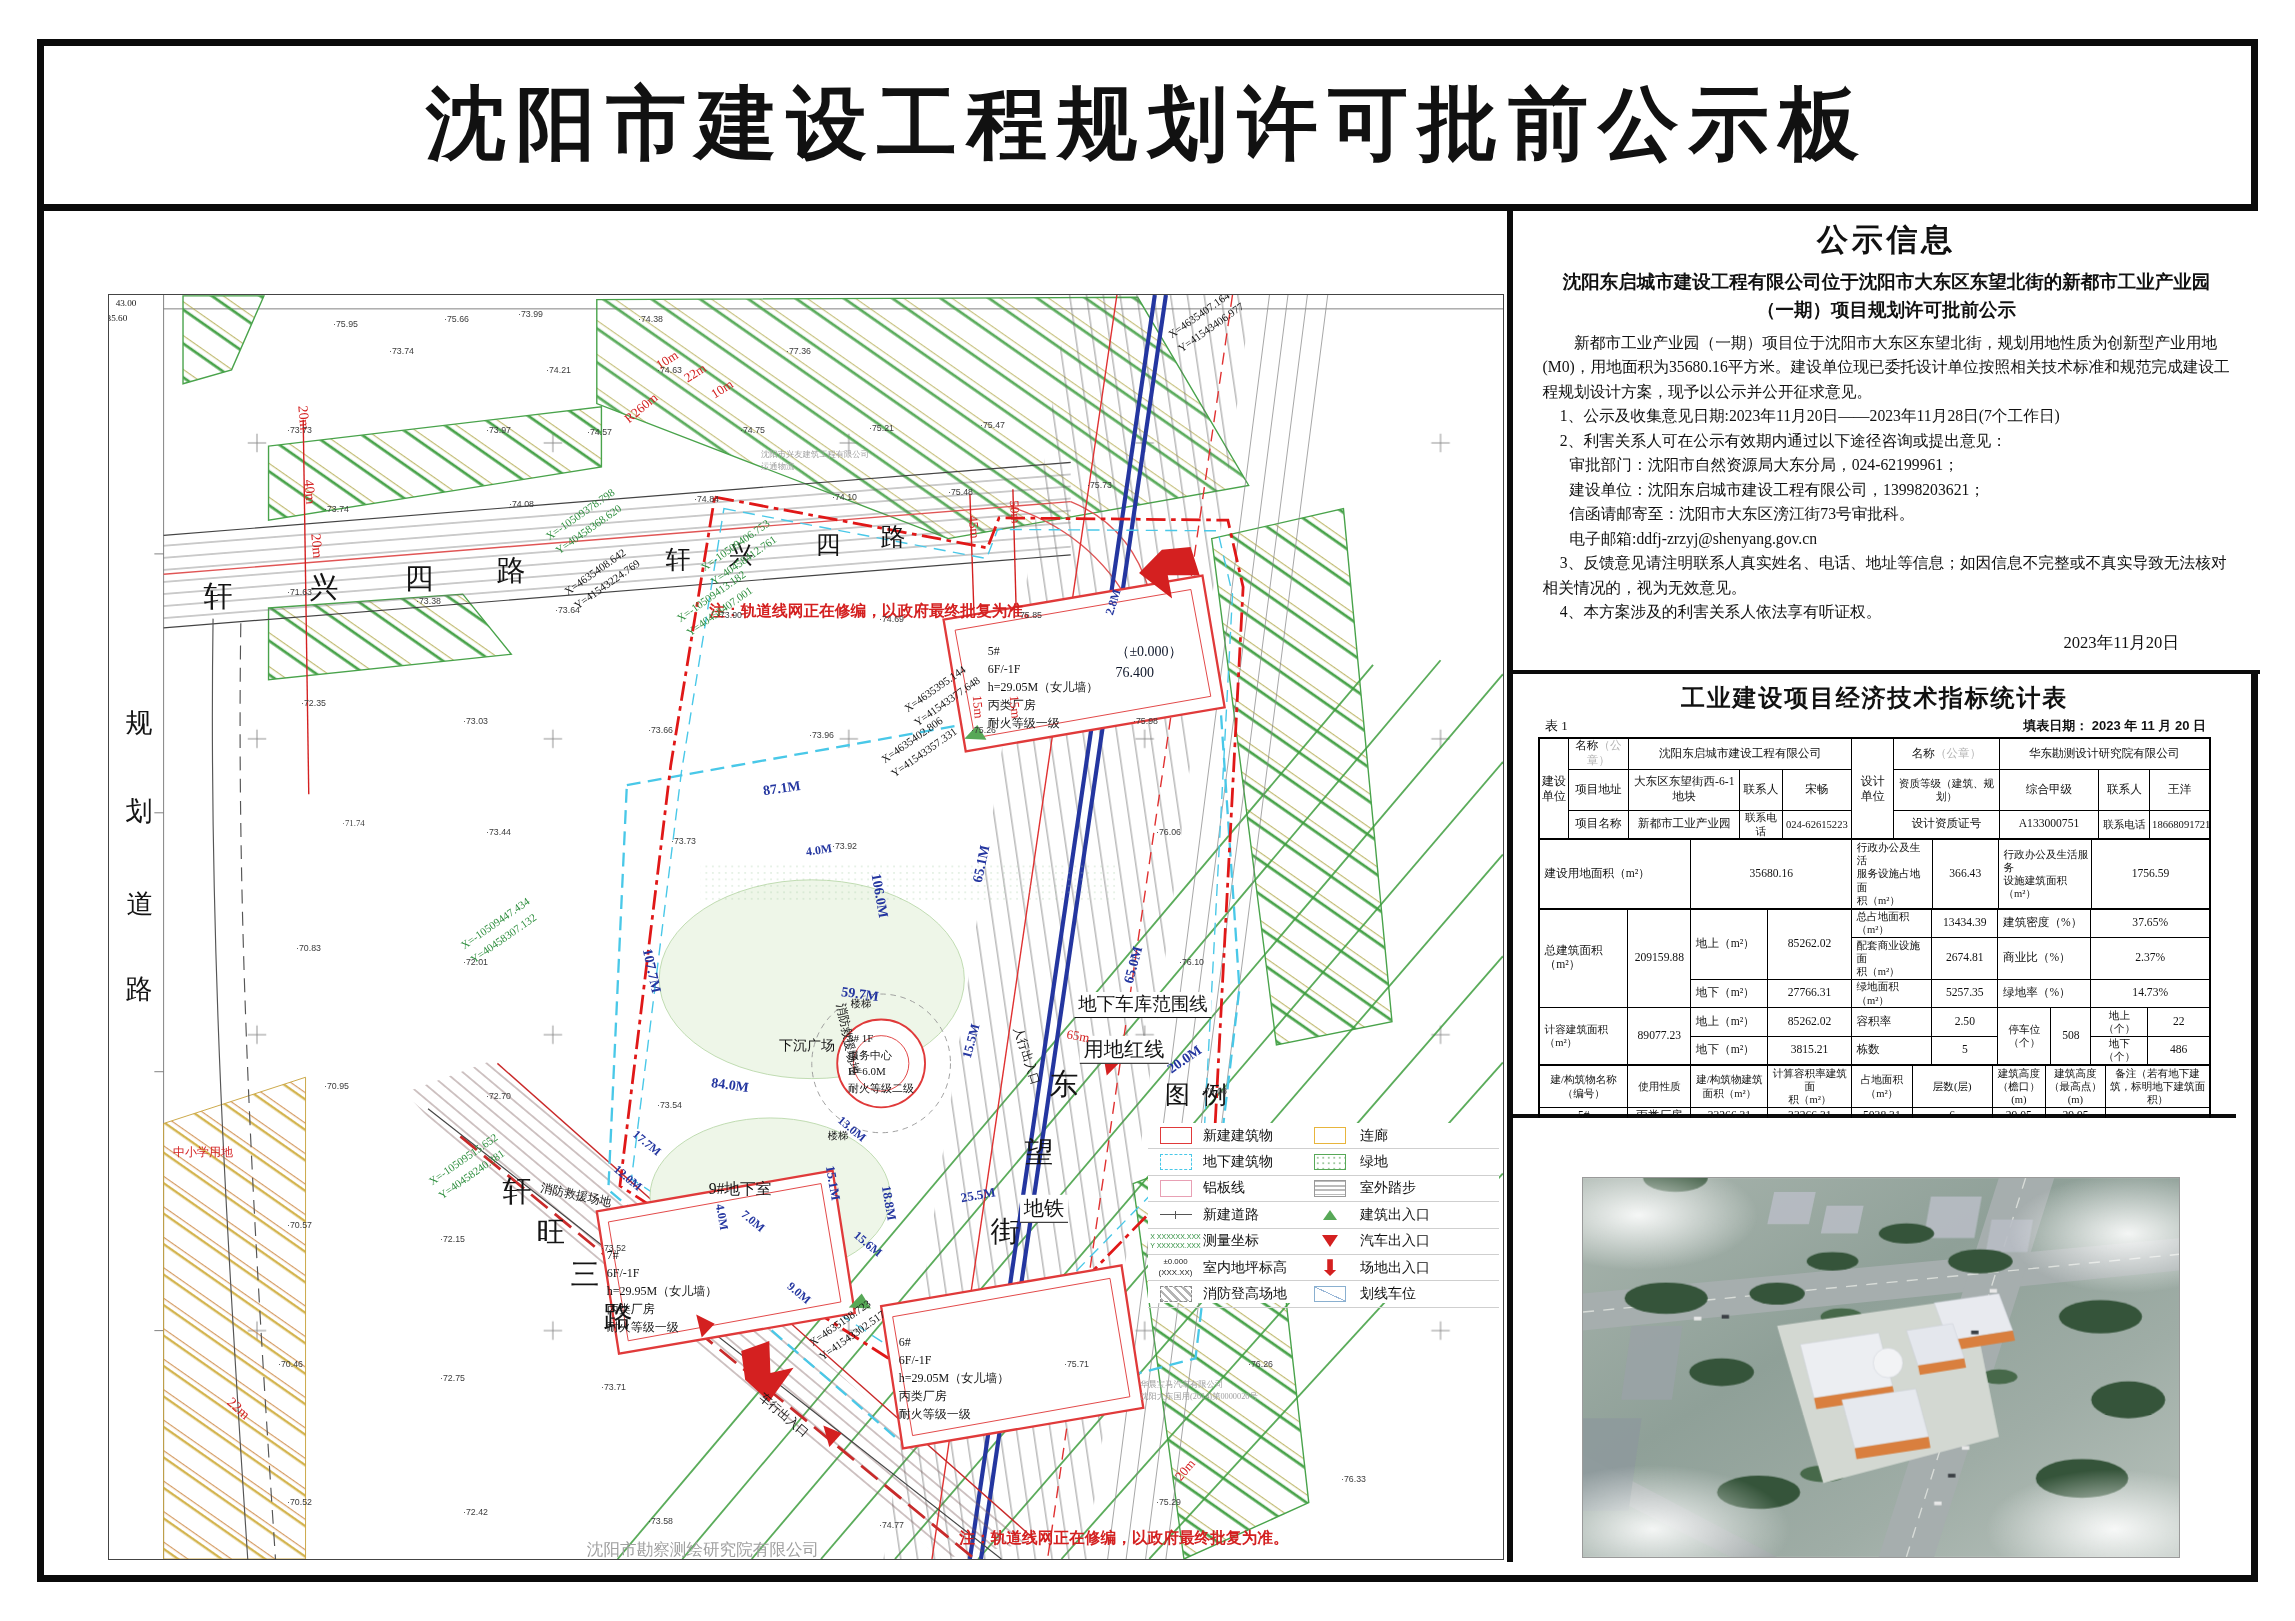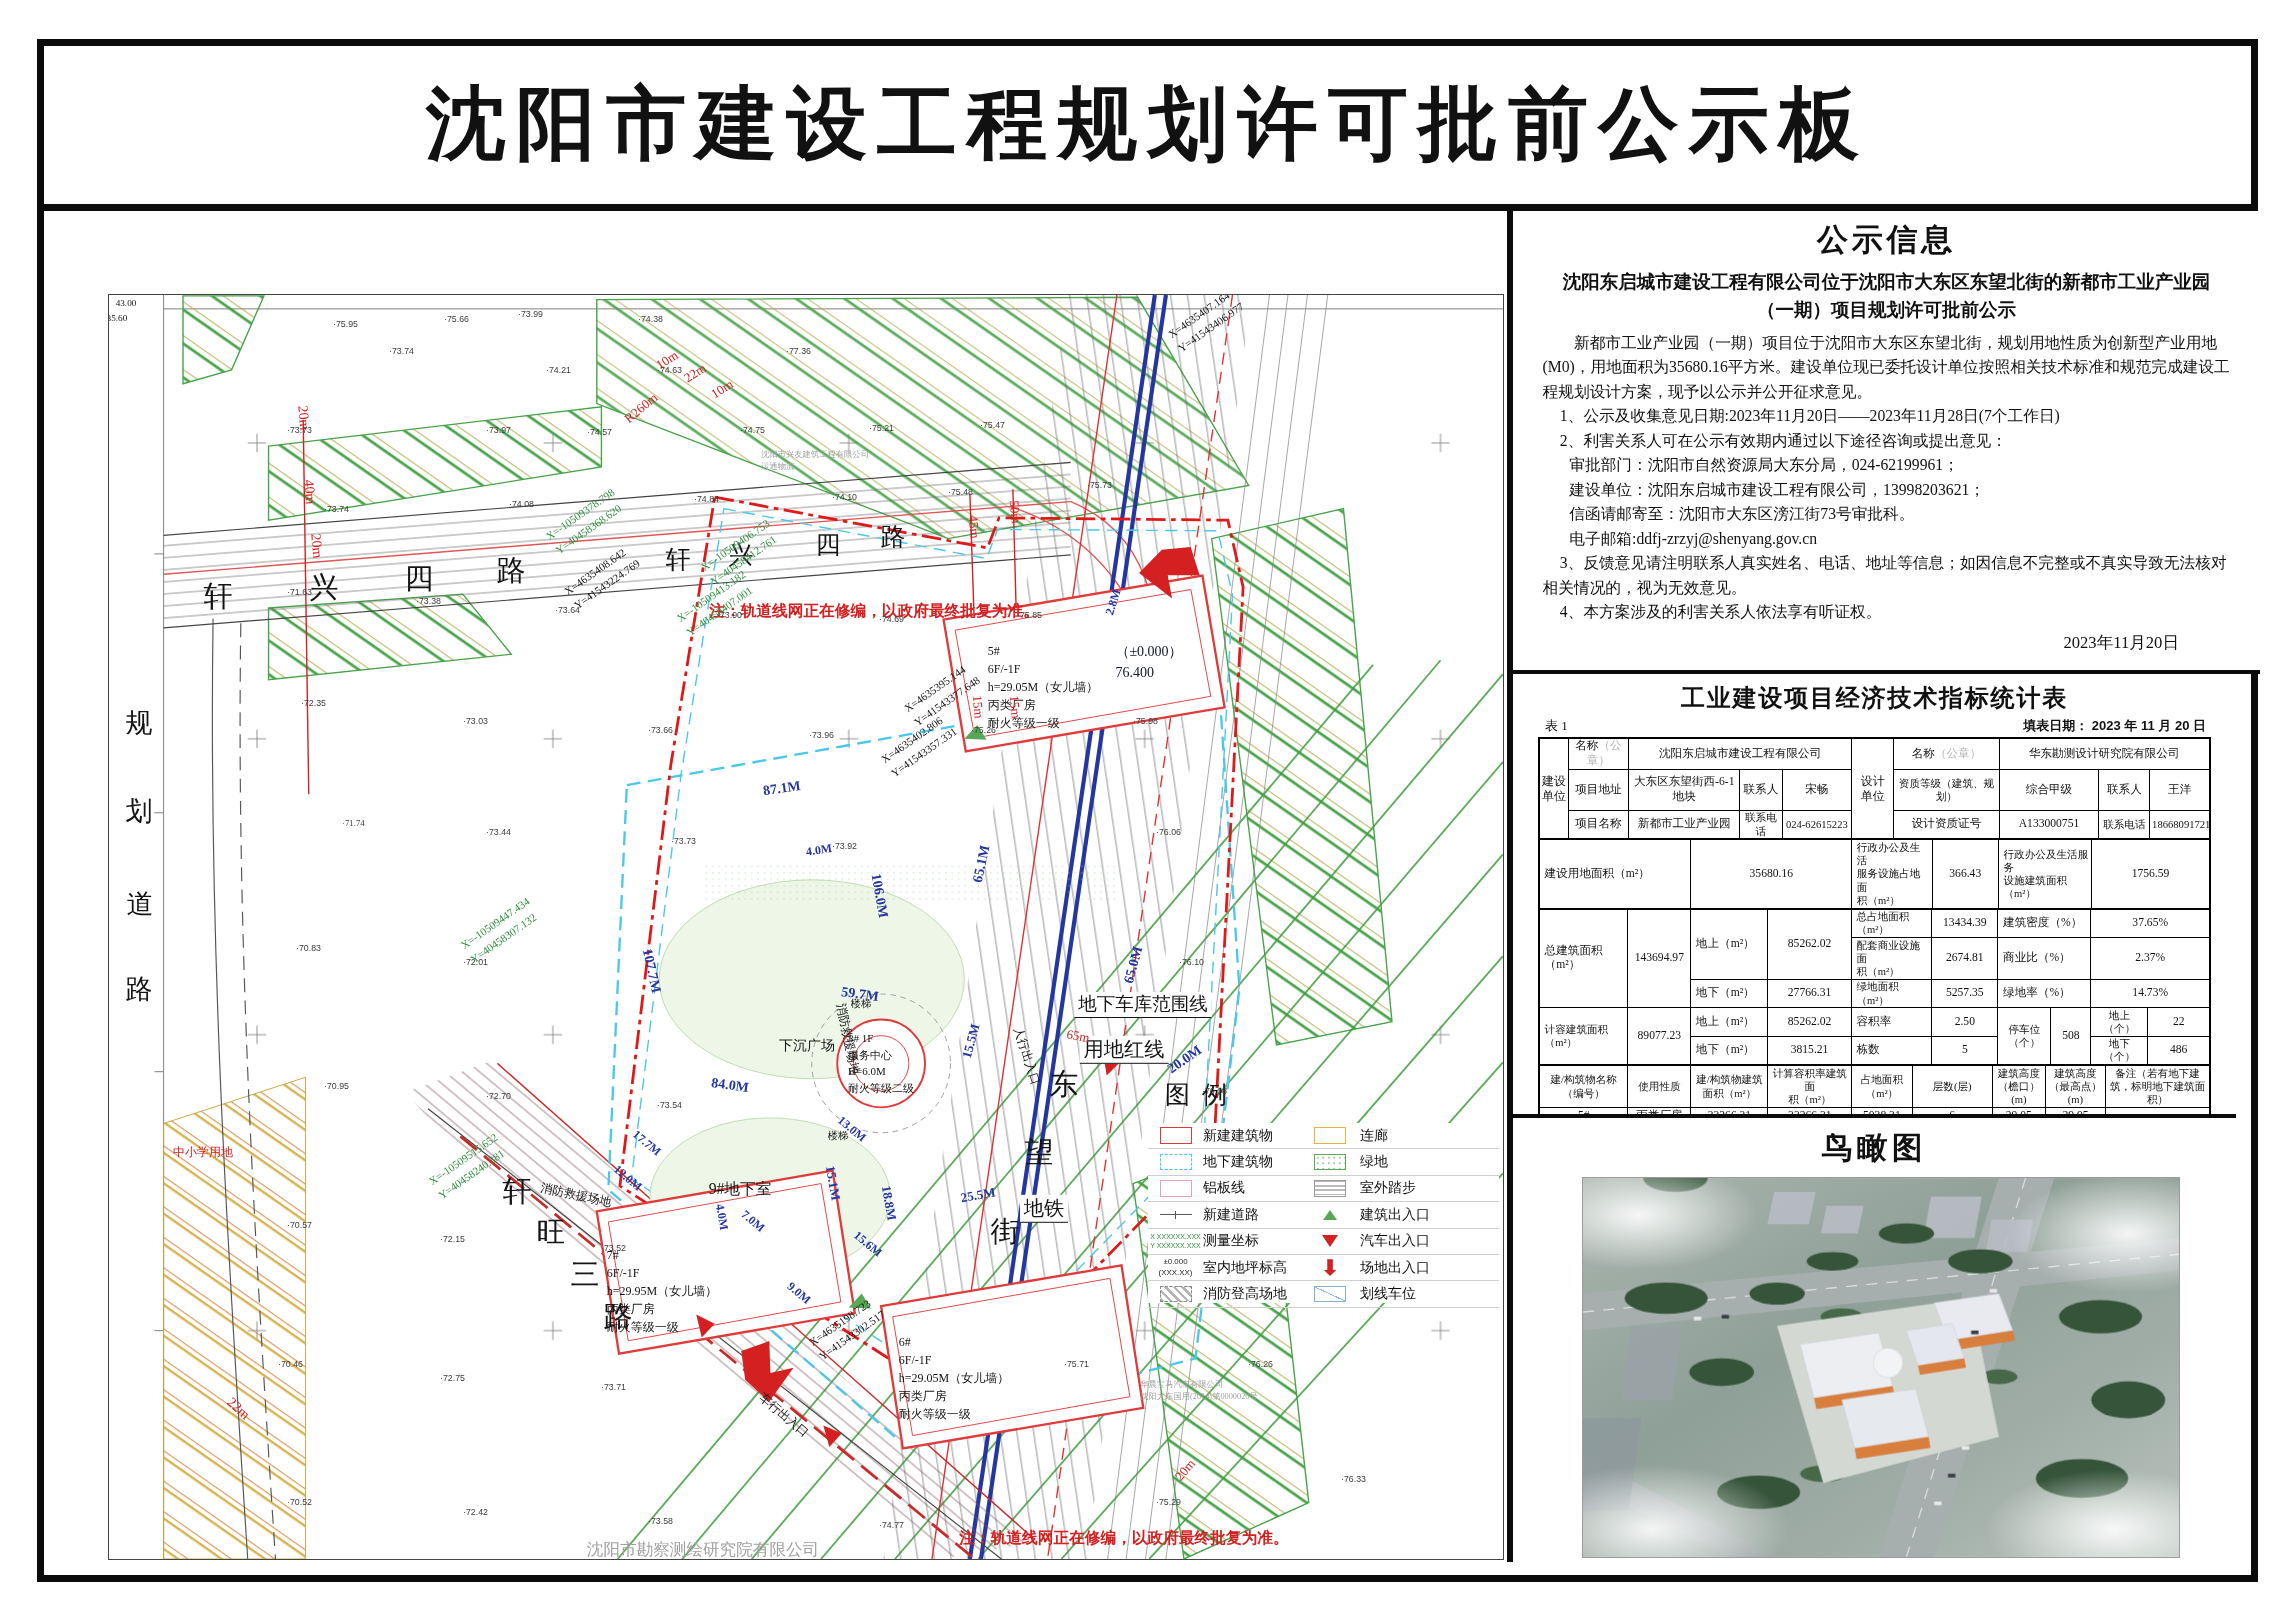--- a/index.html
+++ b/index.html
@@ -575,21 +575,21 @@
             <col style="width: 12%;">
             <col style="width: 9.9%;">
             <col style="width: 7.9%;">
             <col style="width: 6%;">
             <col style="width: 8.5%;">
             <col style="width: 9.2%;">
           </colgroup>
           <tbody>
             <tr>
               <td rowspan="3" class="lt">总建筑面积（m²）</td>
-              <td rowspan="3">143694.97</td>
+              <td rowspan="3">209159.88</td>
               <td rowspan="2" class="lt">地上（m²）</td>
               <td rowspan="2">85262.02</td>
               <td class="lt sm">总占地面积（m²）</td>
               <td>13434.39</td>
               <td colspan="2" class="lt">建筑密度（%）</td>
               <td colspan="2">37.65%</td>
             </tr>
             <tr>
               <td class="lt sm">配套商业设施面
 积（m²）</td>
@@ -720,21 +720,20 @@
 1140.40 m²
 地下商业配套设施用
 房 2674.81 m²</td>
             </tr>
           </tbody>
         </table>
       </div>
   </div>
 
   <div class="box birdseye-box">
-    <div class="be-title">鸟瞰图</div>
     <div class="be-img">
       <svg width="596" height="379" viewBox="0 0 1290 820">
         <defs>
           <linearGradient id="beg" x1="0" y1="0" x2="1" y2="1">
             <stop offset="0" stop-color="#a9b5ae"></stop>
               <stop offset=".4" stop-color="#8fa098"></stop>
             <stop offset=".7" stop-color="#9fada6"></stop>
               <stop offset="1" stop-color="#b9c3bd"></stop>
           </linearGradient>
           <radialGradient id="cloud" cx=".5" cy=".5" r=".5">

